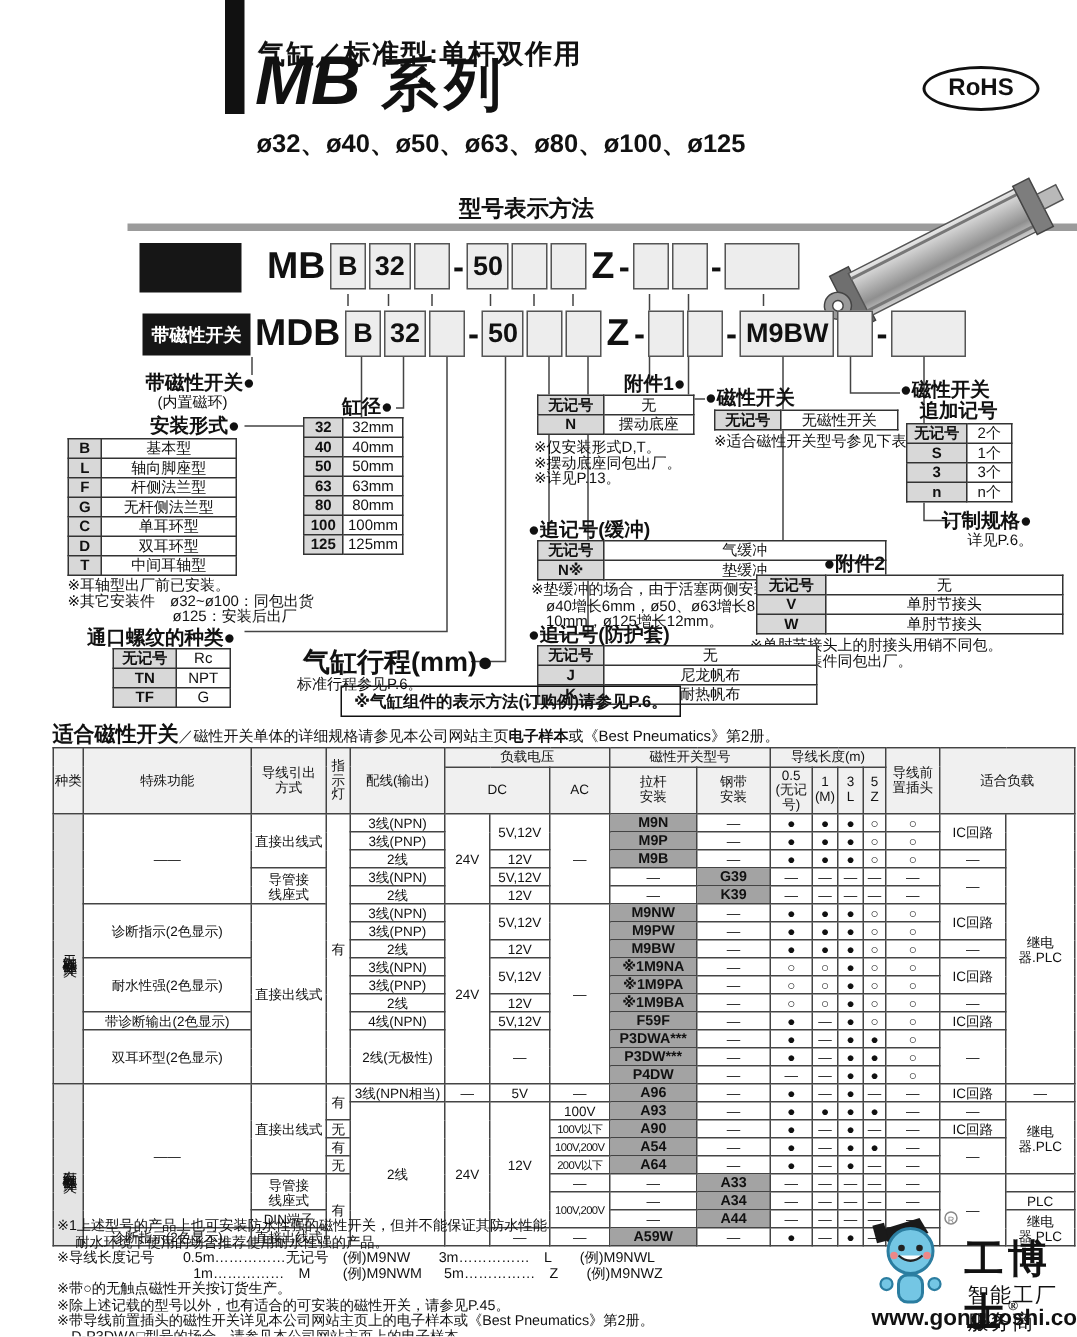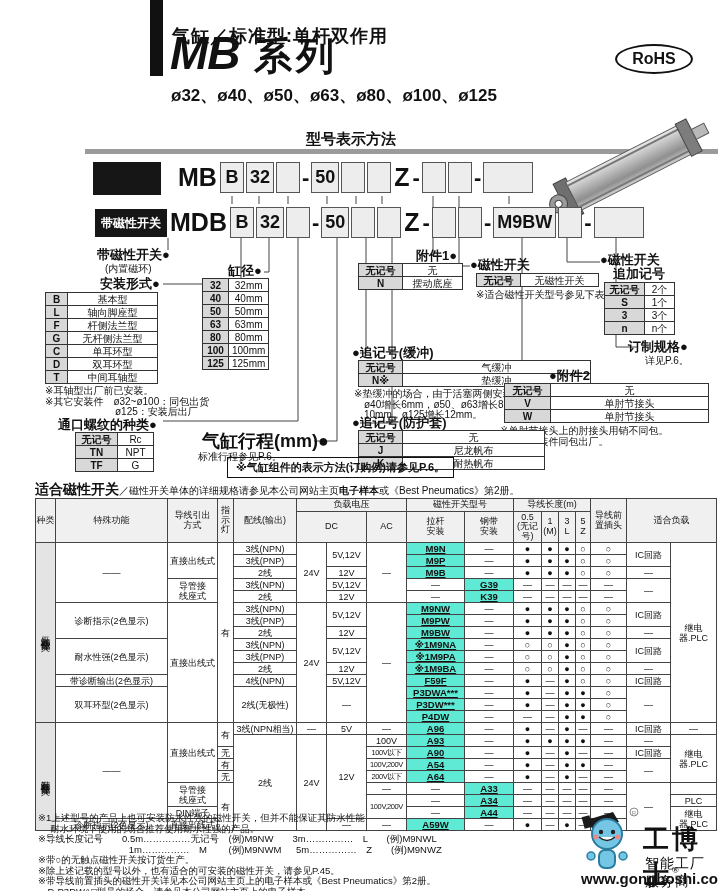--- a/index.html
+++ b/index.html
@@ -40,21 +40,21 @@
   #ordernote{border:1.2px solid #111;font-size:11px;font-weight:bold;padding:2px 8px;white-space:nowrap;}
   
   #swtitle{left:35px;top:481px;font-size:10px;}
   #swtitle .big{font-size:14px;font-weight:bold;}
   #swtitle .em{font-weight:bold;}
   #swtable{left:35px;top:498px;border-collapse:collapse;table-layout:fixed;}
   #swtable th,#swtable td{border:1px solid #444;text-align:center;overflow:hidden;white-space:pre-line;}
   #swtable th{background:#f0f0f0;font-size:9px;line-height:9.5px;font-weight:normal;padding:1px 0;}
   #swtable td{font-size:9px;line-height:10px;height:11px;padding:0;}
   #swtable td.v{writing-mode:vertical-rl;text-orientation:upright;background:#e4e4e4;letter-spacing:1px;font-size:9.5px;}
-  #swtable td.m{background:#5eead4;font-weight:bold;font-size:9.5px;text-decoration:underline;}
+  #swtable td.m{background:#a3a3a3;font-weight:bold;font-size:9.5px;}
   #swtable td.s{font-size:7.5px;letter-spacing:-0.4px;}
   #swtable td.fd{font-size:9px;}
   #swtable td.od{font-size:9px;color:#222;}
   #swtable tr{height:11px;}
   
   .fnote{font-size:9.5px;line-height:10.5px;white-space:pre;}
   
   #logoText{font-family:"Liberation Serif","DejaVu Serif",serif;font-weight:bold;font-size:26px;letter-spacing:3px;}
   #logoTag{font-size:14px;letter-spacing:1px;}
   #logoUrl{font-size:15px;font-weight:bold;}
@@ -243,20 +243,21 @@
         <tr>
           <td class="key">无记号</td>
           <td>无</td>
         </tr>
         <tr>
           <td class="key">N</td>
           <td>摆动底座</td>
         </tr>
       </tbody>
   </table>
+  <div class="abs note" style="left:356px;top:294px;"><div>※仅安装形式D,T。</div><div>※摆动底座同包出厂。</div><div>※详见P.13。</div></div>
 
   <div class="abs lbl" style="left:470px;top:258px;">●磁性开关</div>
   <table class="abs co-table" style="left:476px;top:273px;">
     <colgroup>
         <col style="width:44px">
         <col style="width:78px">
       </colgroup>
     <tbody>
         <tr>
           <td class="key">无记号</td>

